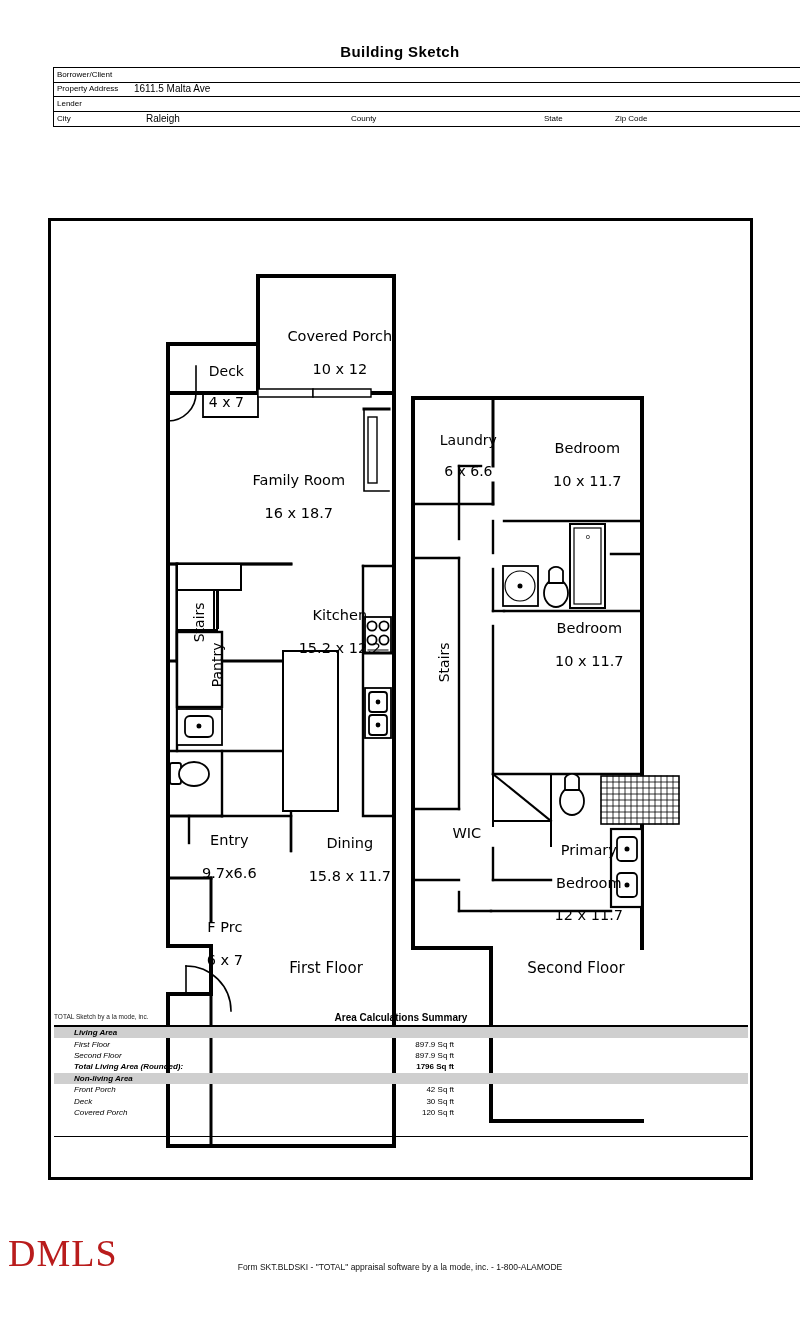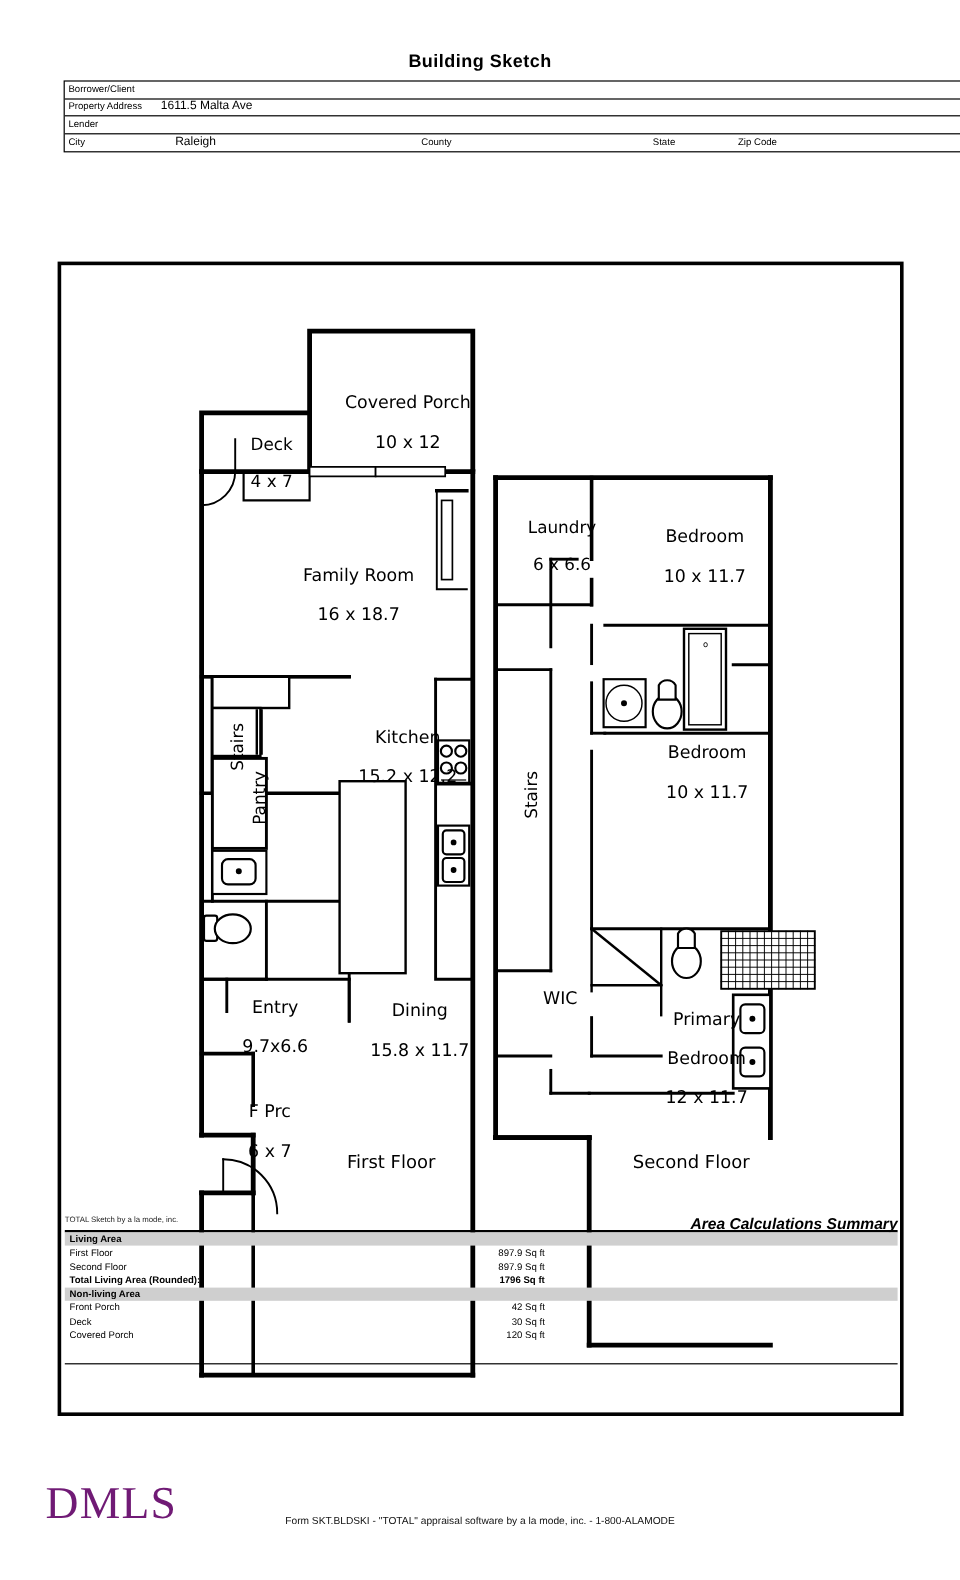--- a/index.html
+++ b/index.html
@@ -36,34 +36,34 @@
   .rlab{position:absolute;text-align:center;font-size:14.5px;line-height:1.12;
         font-family:"DejaVu Sans",sans-serif;white-space:pre;color:#000;}
   .rlab.vert{writing-mode:vertical-rl;transform:rotate(180deg);}
   .floorlab{position:absolute;text-align:center;font-size:15px;
         font-family:"DejaVu Sans",sans-serif;color:#000;}
 
   
   .acs{position:absolute;left:54px;top:1013px;width:694px;}
   .acs-head{position:relative;height:12px;border-bottom:2px solid #000;}
   .acs-total{position:absolute;left:0;top:0;font-size:6.5px;color:#222;}
-  .acs-title{position:absolute;left:0;top:-1px;width:694px;text-align:right;
-      font-size:13px;font-weight:bold;font-style:italic;}
+  .acs-title{position:absolute;left:0;top:-1px;width:694px;text-align:center;
+      font-size:10px;font-weight:bold;}
   .acs-body{border-bottom:1px solid #000;}
   .srow{display:flex;align-items:center;height:11.4px;font-size:8px;
         position:relative;}
   .srow.sect{background:#cfcfcf;font-weight:bold;}
   .srow.bold{font-weight:bold;}
-  .sname{padding-left:4px;width:300px;white-space:nowrap;}
+  .sname{padding-left:20px;width:300px;white-space:nowrap;font-style:italic;}
   .sval{position:absolute;left:290px;width:110px;text-align:right;white-space:nowrap;}
   .acs-pad{height:18px;}
 
   
   .wm{position:absolute;left:8px;top:1231px;font-size:38px;letter-spacing:1px;
-      color:#701a75;font-family:"Liberation Serif",serif;margin-left:30px;}
+      color:#b91c1c;font-family:"Liberation Serif",serif;}
   .foot{position:absolute;left:0;top:1262px;width:800px;text-align:center;
       font-size:8.5px;color:#111;}
 </style>
 </head>
 <body>
 
 <div class="page">
 
   <div class="doc-title">Building Sketch</div>
 

